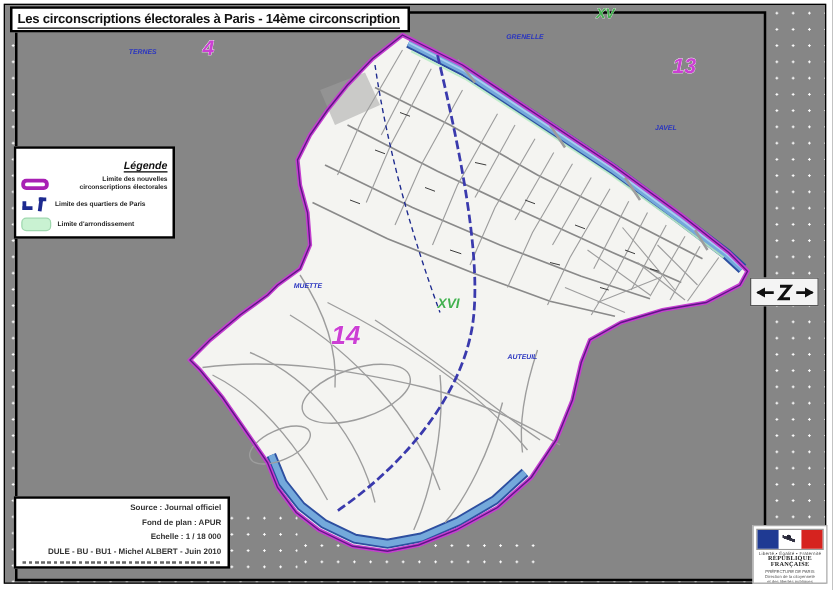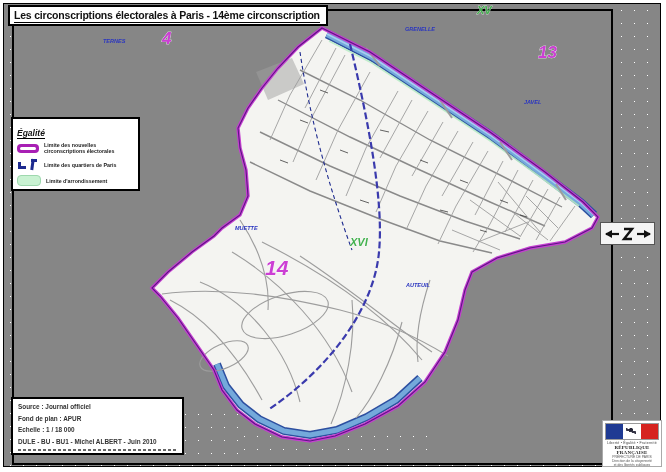--- a/index.html
+++ b/index.html
@@ -23,21 +23,21 @@
   .dots{
     position:absolute;
     background-image:radial-gradient(circle,#ffffff 0.8px,rgba(0,0,0,0) 0.9px);
     background-size:13px 13px;
   }
   #dots-sw1{left:10px;top:408px;width:228px;height:50px;}
   #dots-sw2{left:238px;top:430px;width:196px;height:28px;}
   .mapsvg{position:absolute;left:0;top:0;}
   .panel{
     position:absolute;background:#ffffff;border:2px solid #000;
-    box-sizing:border-box;color:#111;
+    box-sizing:border-box;color:#111;text-align:right;
   }
   #title-box{
     left:8px;top:5px;padding:2px 6px 3px 4px;white-space:nowrap;
     font-size:10.5px;font-weight:bold;letter-spacing:-0.2px;
   }
   #title-box .t{border-bottom:1.5px solid #000;padding-bottom:1px;}
   #legend-box{left:11px;top:117px;width:129px;height:74px;padding:3px 4px;}
   #legend-box .lg-title{
     font-size:8.5px;font-weight:bold;font-style:italic;
     border-bottom:1.2px solid #000;display:inline-block;margin-bottom:3px;
@@ -198,21 +198,21 @@
     <text x="235" y="230" font-size="5.5" font-weight="bold" font-style="italic" fill="#2a35c0">MUETTE</text>
     <text x="406" y="287" font-size="5.5" font-weight="bold" font-style="italic" fill="#2a35c0">AUTEUIL</text>
   </g>
 </svg>
 
 <div class="panel" id="title-box">
   <span class="t">Les circonscriptions électorales à Paris - 14ème circonscription</span>
 </div>
 
 <div class="panel" id="legend-box">
-  <div class="lg-title">Égalité</div>
+  <div class="lg-title">Légende</div>
   <div class="lg-row">
     <span class="lg-swatch circo"></span>
     <span class="lg-label">Limite des nouvelles circonscriptions électorales</span>
   </div>
   <div class="lg-row">
     <span class="lg-quartier">
       <i class="q1a"></i>
         <i class="q1b"></i>
         <i class="q2a"></i>
         <i class="q2b"></i>

